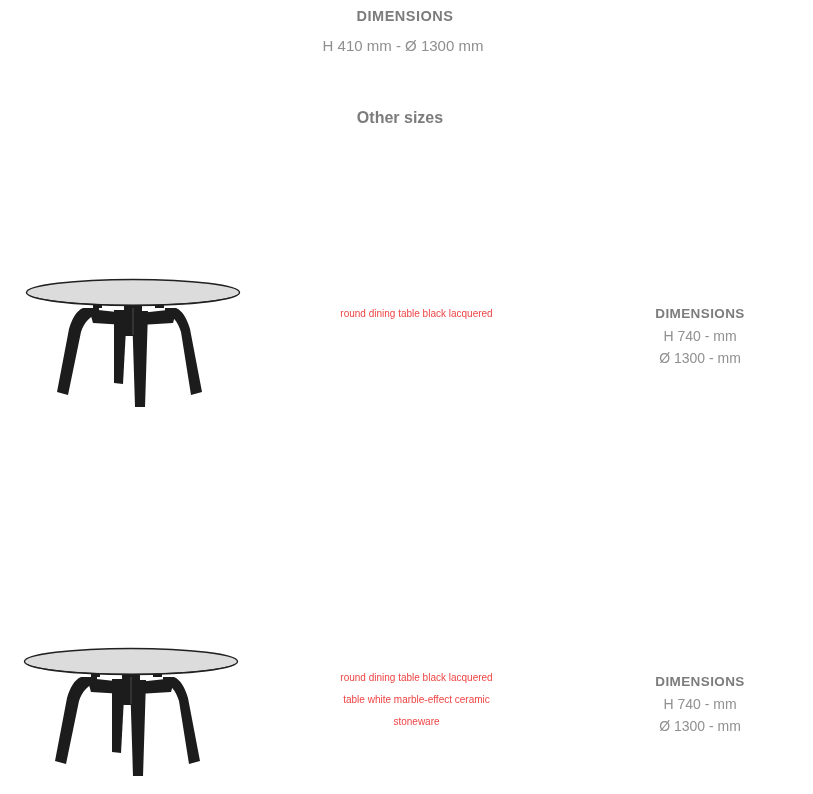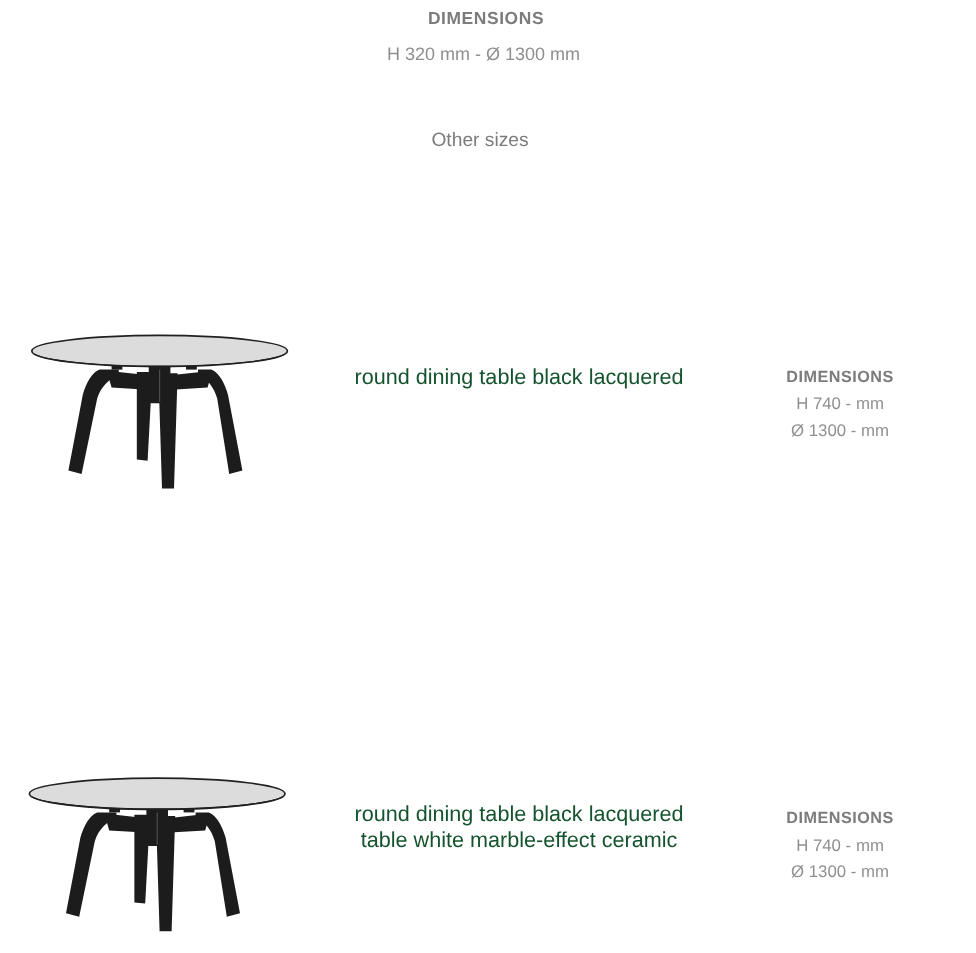--- a/index.html
+++ b/index.html
@@ -30,36 +30,36 @@
   .top-dim-value {
     left: 0; top: 37px; width: 806px;
     text-align: center;
     font-size: 15px;
     color: #8f8f8f;
   }
   .other-sizes {
     left: 0; top: 109px; width: 800px;
     text-align: center;
     font-size: 16px;
-    font-weight: normal;
+    font-weight: bold;
     color: #7c7c7c;
   }
 
   
   .table-illu { position: absolute; }
   .illu-1 { left: 25px; top: 278px; width: 216px; height: 130px; }
   .illu-2 { left: 23px; top: 646px; width: 216px; height: 132px; }
 
   .desc {
     position: absolute;
-    left: 285px; width: 295px;
+    left: 269px; width: 295px;
     text-align: center;
-    font-size: 18px;
+    font-size: 10px;
     line-height: 22px;
-    color: #14532d;
+    color: #ef4444;
   }
   .desc-1 { top: 303px; }
   .desc-2 { top: 667px; }
 
   .dims {
     position: absolute;
     left: 625px; width: 150px;
     text-align: center;
     font-size: 14px;
     line-height: 22px;
@@ -95,21 +95,21 @@
     <ellipse cx="108" cy="14.5" rx="106.5" ry="13" fill="#dcdcdc" stroke="#202020" stroke-width="1.4"></ellipse>
     <path d="M3.5,17 A106.5,12.5 0 0 0 212.5,17" fill="none" stroke="#202020" stroke-width="0.9"></path>
 
     <line x1="108" y1="30" x2="108" y2="57" stroke="#4d4d4d" stroke-width="1"></line>
   </symbol>
 </svg>
 
 <div class="page">
 
   <div class="abs top-dim-label">DIMENSIONS</div>
-  <div class="abs top-dim-value">H 320 mm - Ø 1300 mm</div>
+  <div class="abs top-dim-value">H 410 mm - Ø 1300 mm</div>
   <div class="abs other-sizes">Other sizes</div>
 
   <div>
     <svg class="table-illu illu-1" viewBox="0 0 216 130">
       <use href="#table-sym"></use>
     </svg>
     <div class="desc desc-1">
       <div>round dining table black lacquered</div>
       <div></div>
     </div>
@@ -120,20 +120,21 @@
     </div>
   </div>
 
   <div>
     <svg class="table-illu illu-2" viewBox="0 0 216 130">
       <use href="#table-sym"></use>
     </svg>
     <div class="desc desc-2">
       <div>round dining table black lacquered</div>
       <div>table white marble-effect ceramic</div>
+      <div>stoneware</div>
     </div>
     <div class="dims dims-2">
       <div class="dims-heading">DIMENSIONS</div>
       <div>H 740 - mm</div>
       <div>Ø 1300 - mm</div>
     </div>
   </div>
 
 </div>
 

